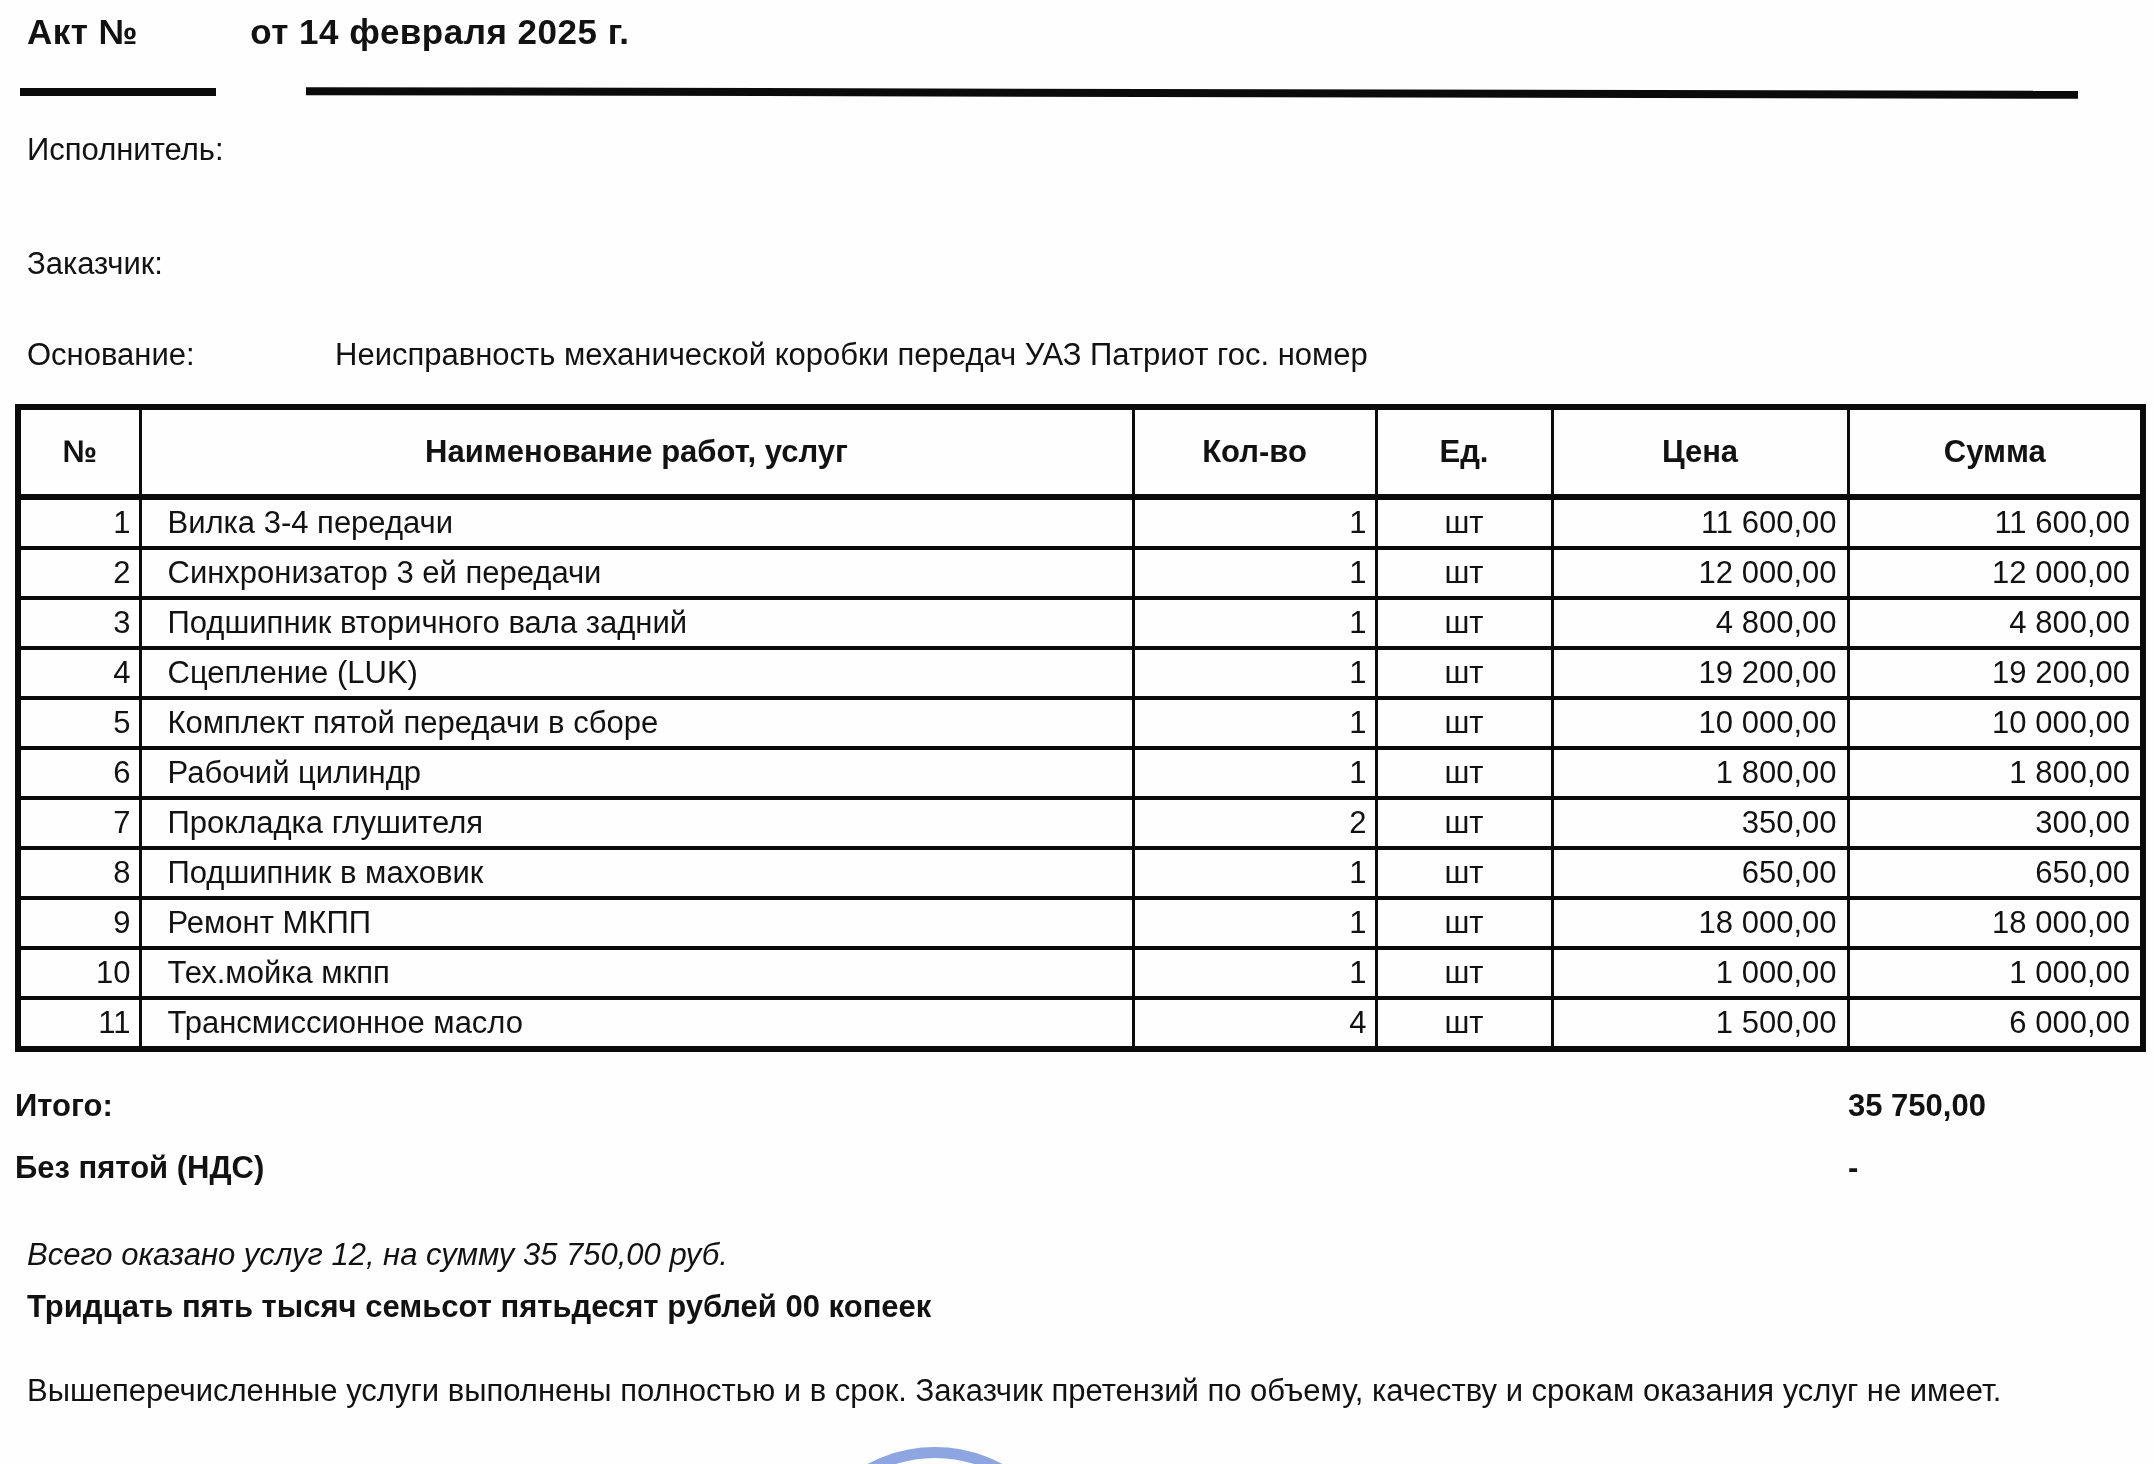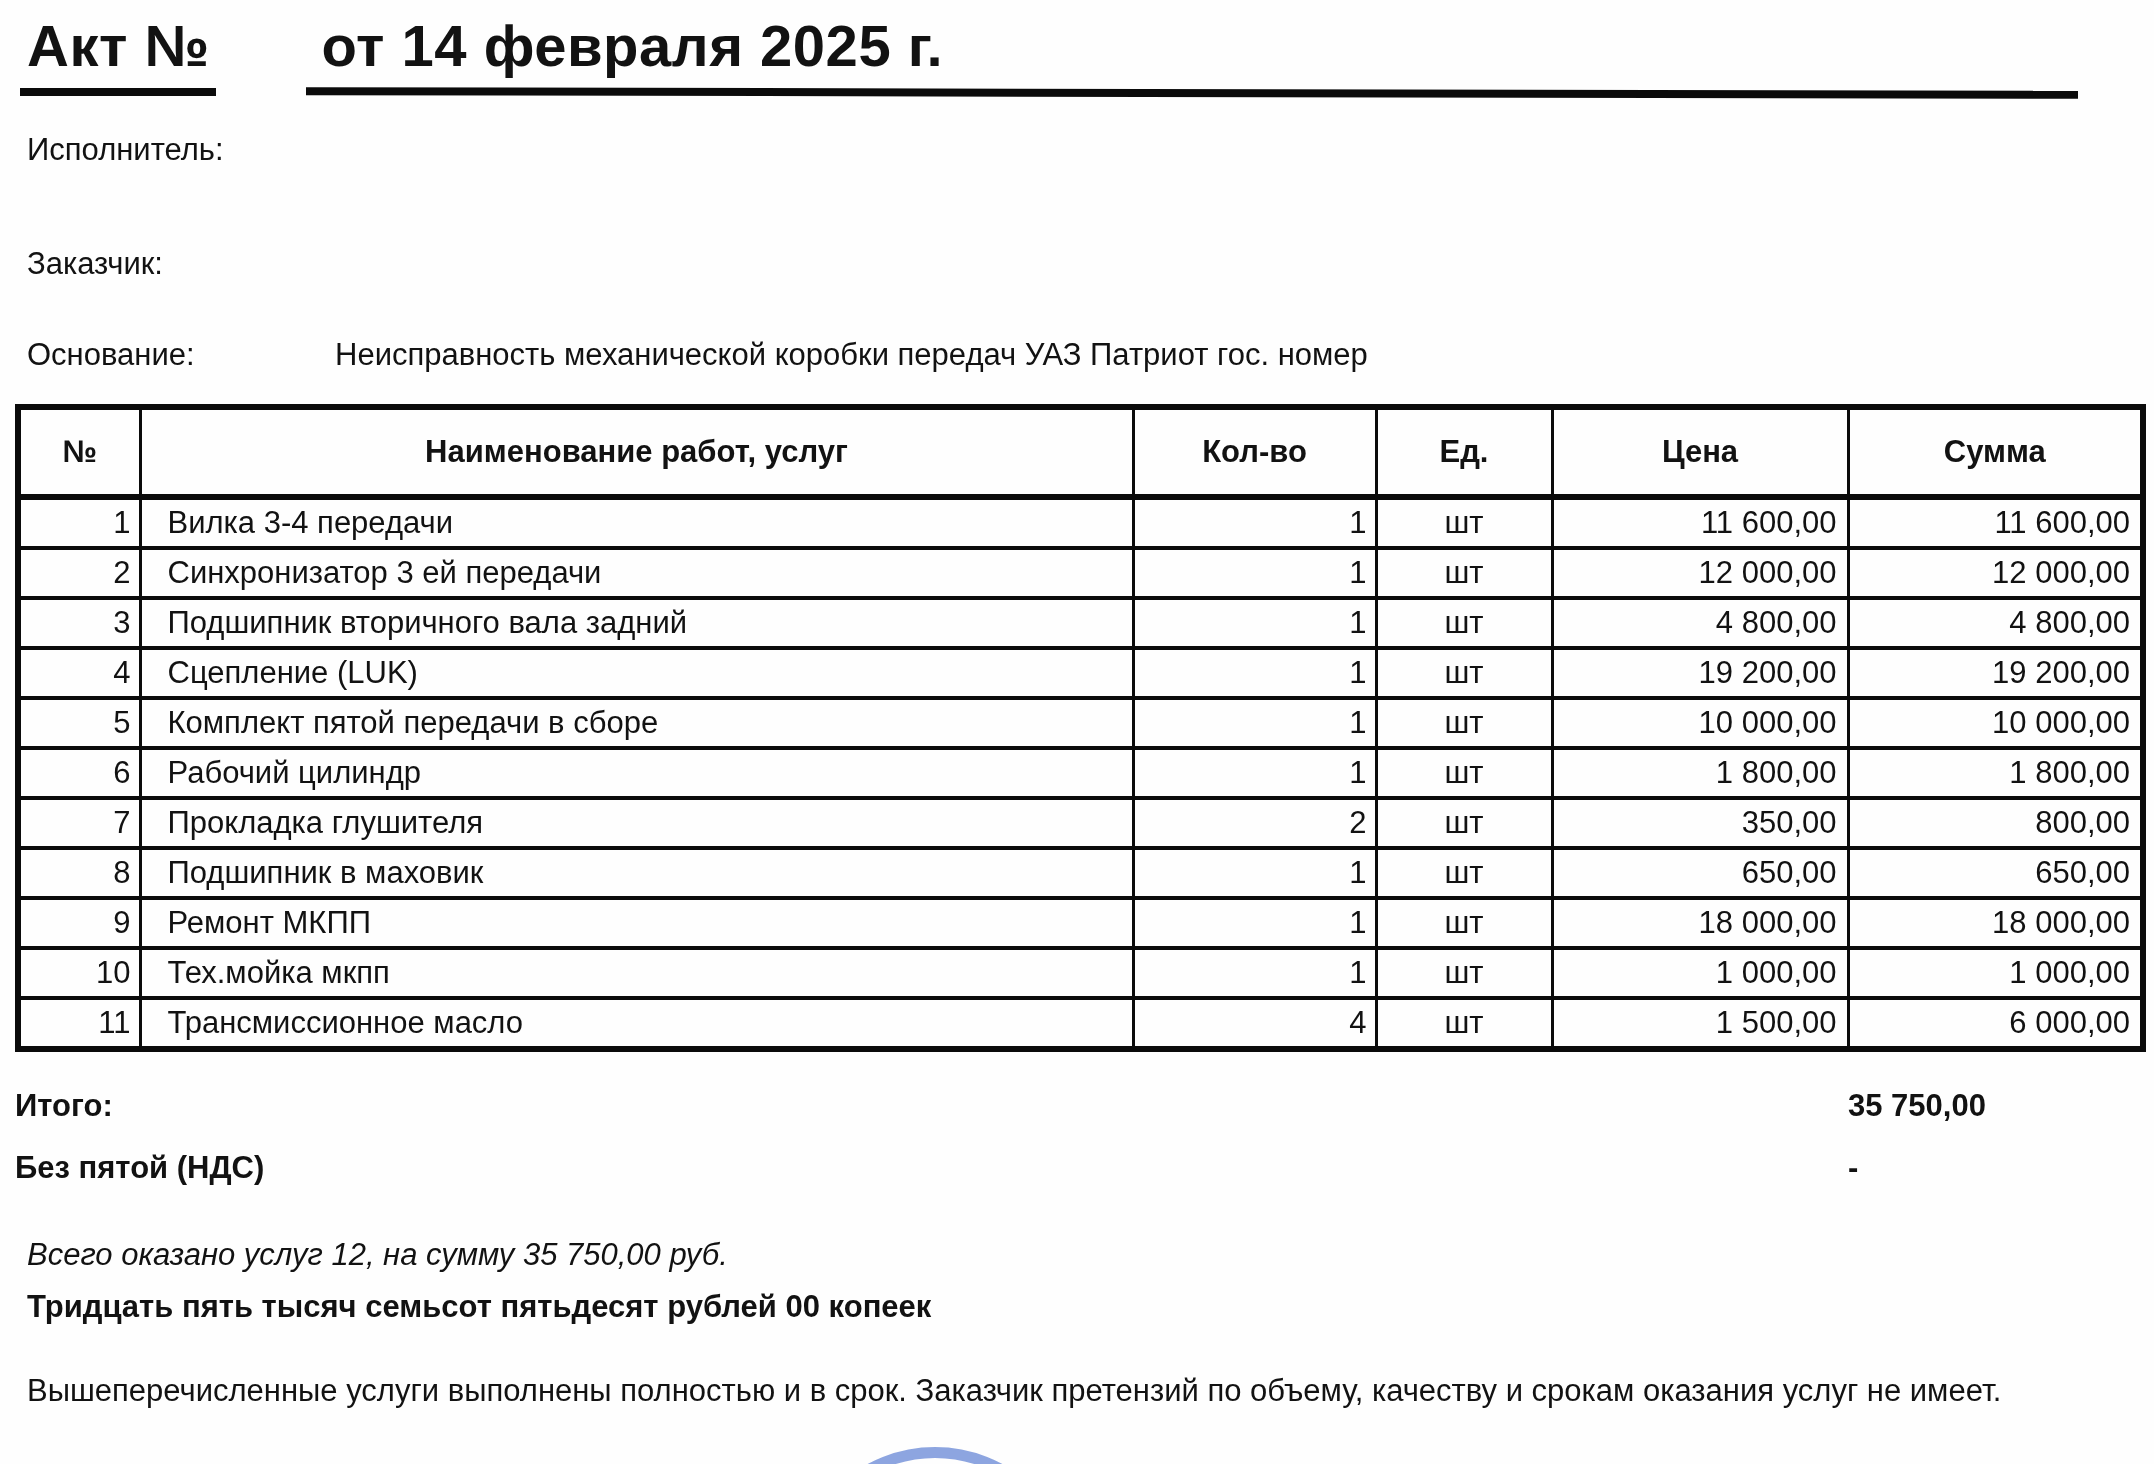--- a/index.html
+++ b/index.html
@@ -16,21 +16,21 @@
     font-family: "Liberation Sans", "DejaVu Sans", sans-serif;
     color: #121212;
     font-size: 31px;
   }
 
   
   .title {
     position: absolute;
     top: 12px;
     left: 27px;
-    font-size: 58px;
+    font-size: 35px;
     font-weight: bold;
     letter-spacing: 0.5px;
     white-space: nowrap;
   }
   .title .title-date {
     display: inline-block;
     margin-left: 112px;
   }
   .rule {
     position: absolute;
@@ -237,21 +237,21 @@
         <td class="c-unit">шт</td>
         <td class="c-price">1 800,00</td>
         <td class="c-sum">1 800,00</td>
       </tr>
       <tr>
         <td class="c-num">7</td>
         <td class="c-name">Прокладка глушителя</td>
         <td class="c-qty">2</td>
         <td class="c-unit">шт</td>
         <td class="c-price">350,00</td>
-        <td class="c-sum">800,00</td>
+        <td class="c-sum">300,00</td>
       </tr>
       <tr>
         <td class="c-num">8</td>
         <td class="c-name">Подшипник в маховик</td>
         <td class="c-qty">1</td>
         <td class="c-unit">шт</td>
         <td class="c-price">650,00</td>
         <td class="c-sum">650,00</td>
       </tr>
       <tr>

